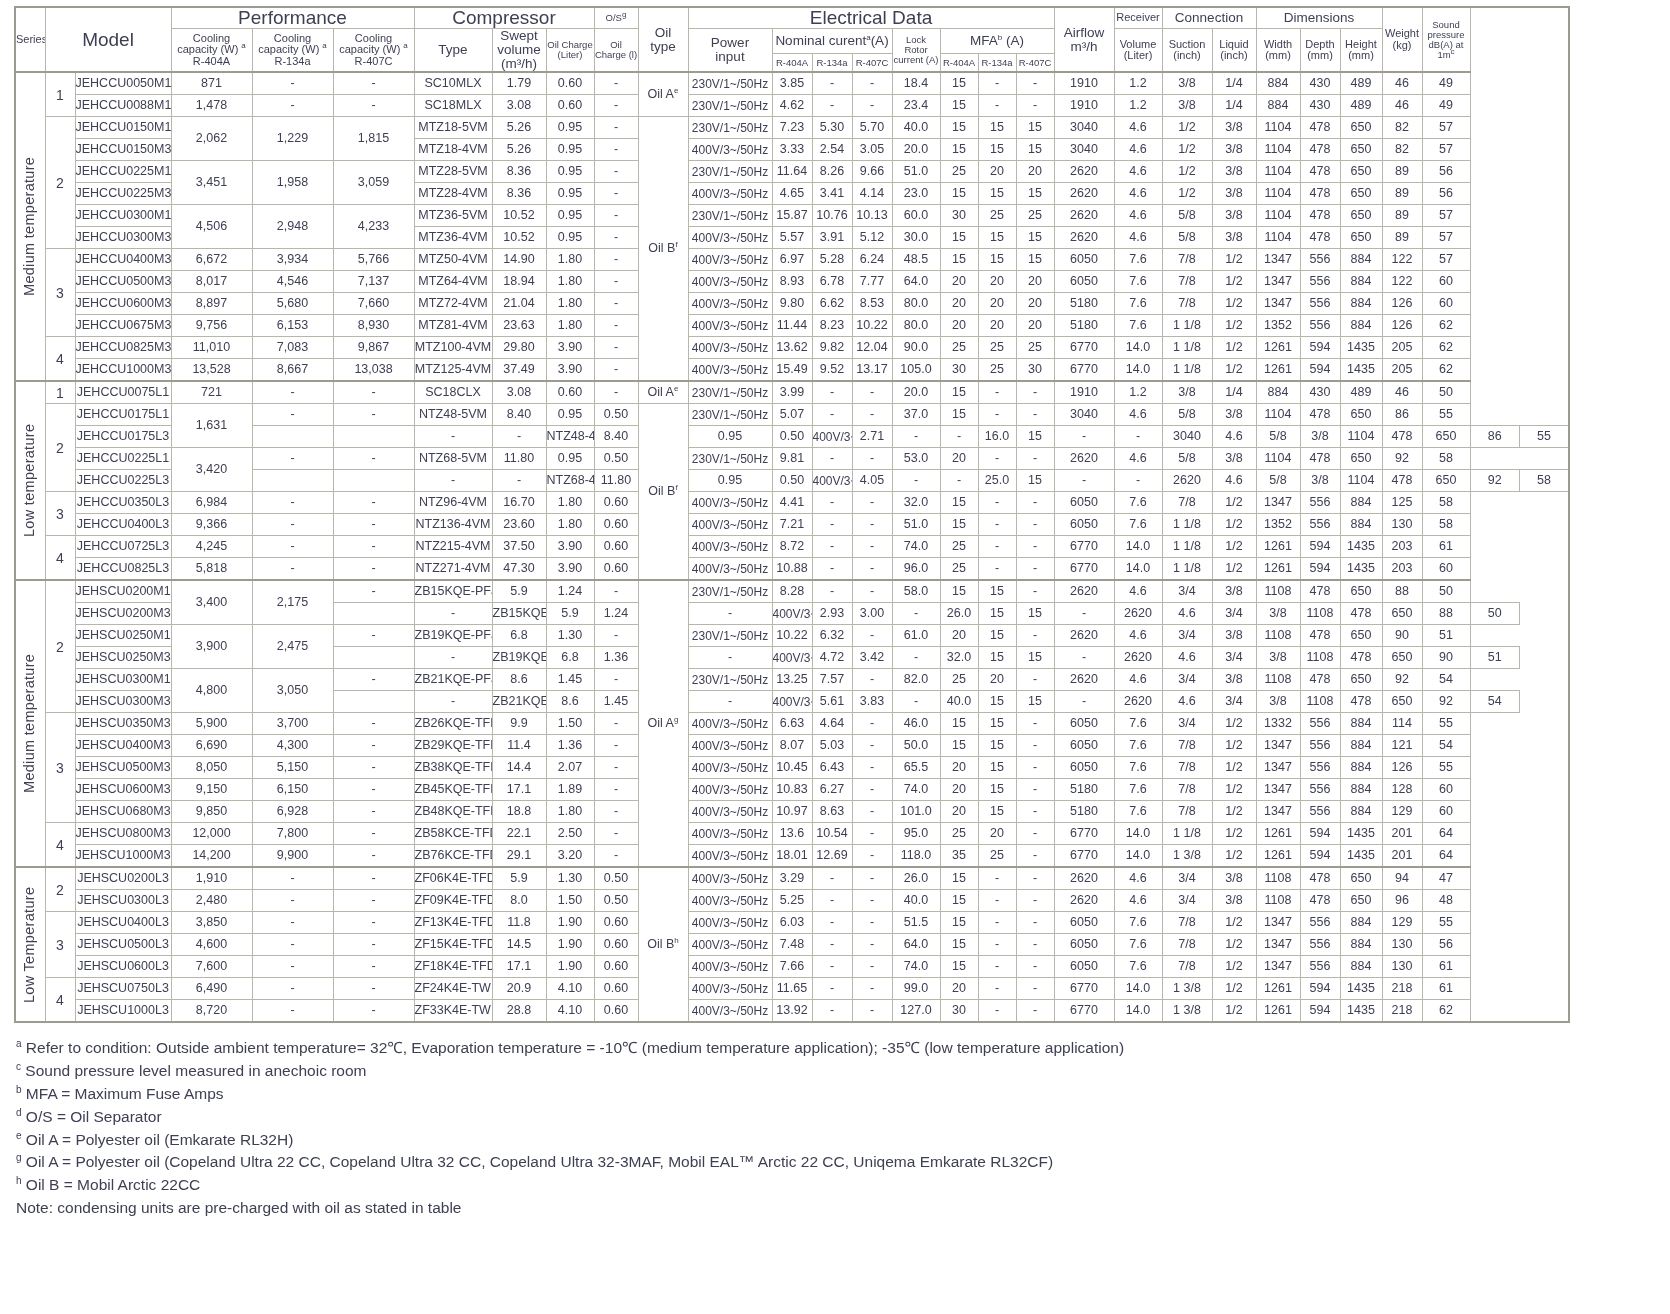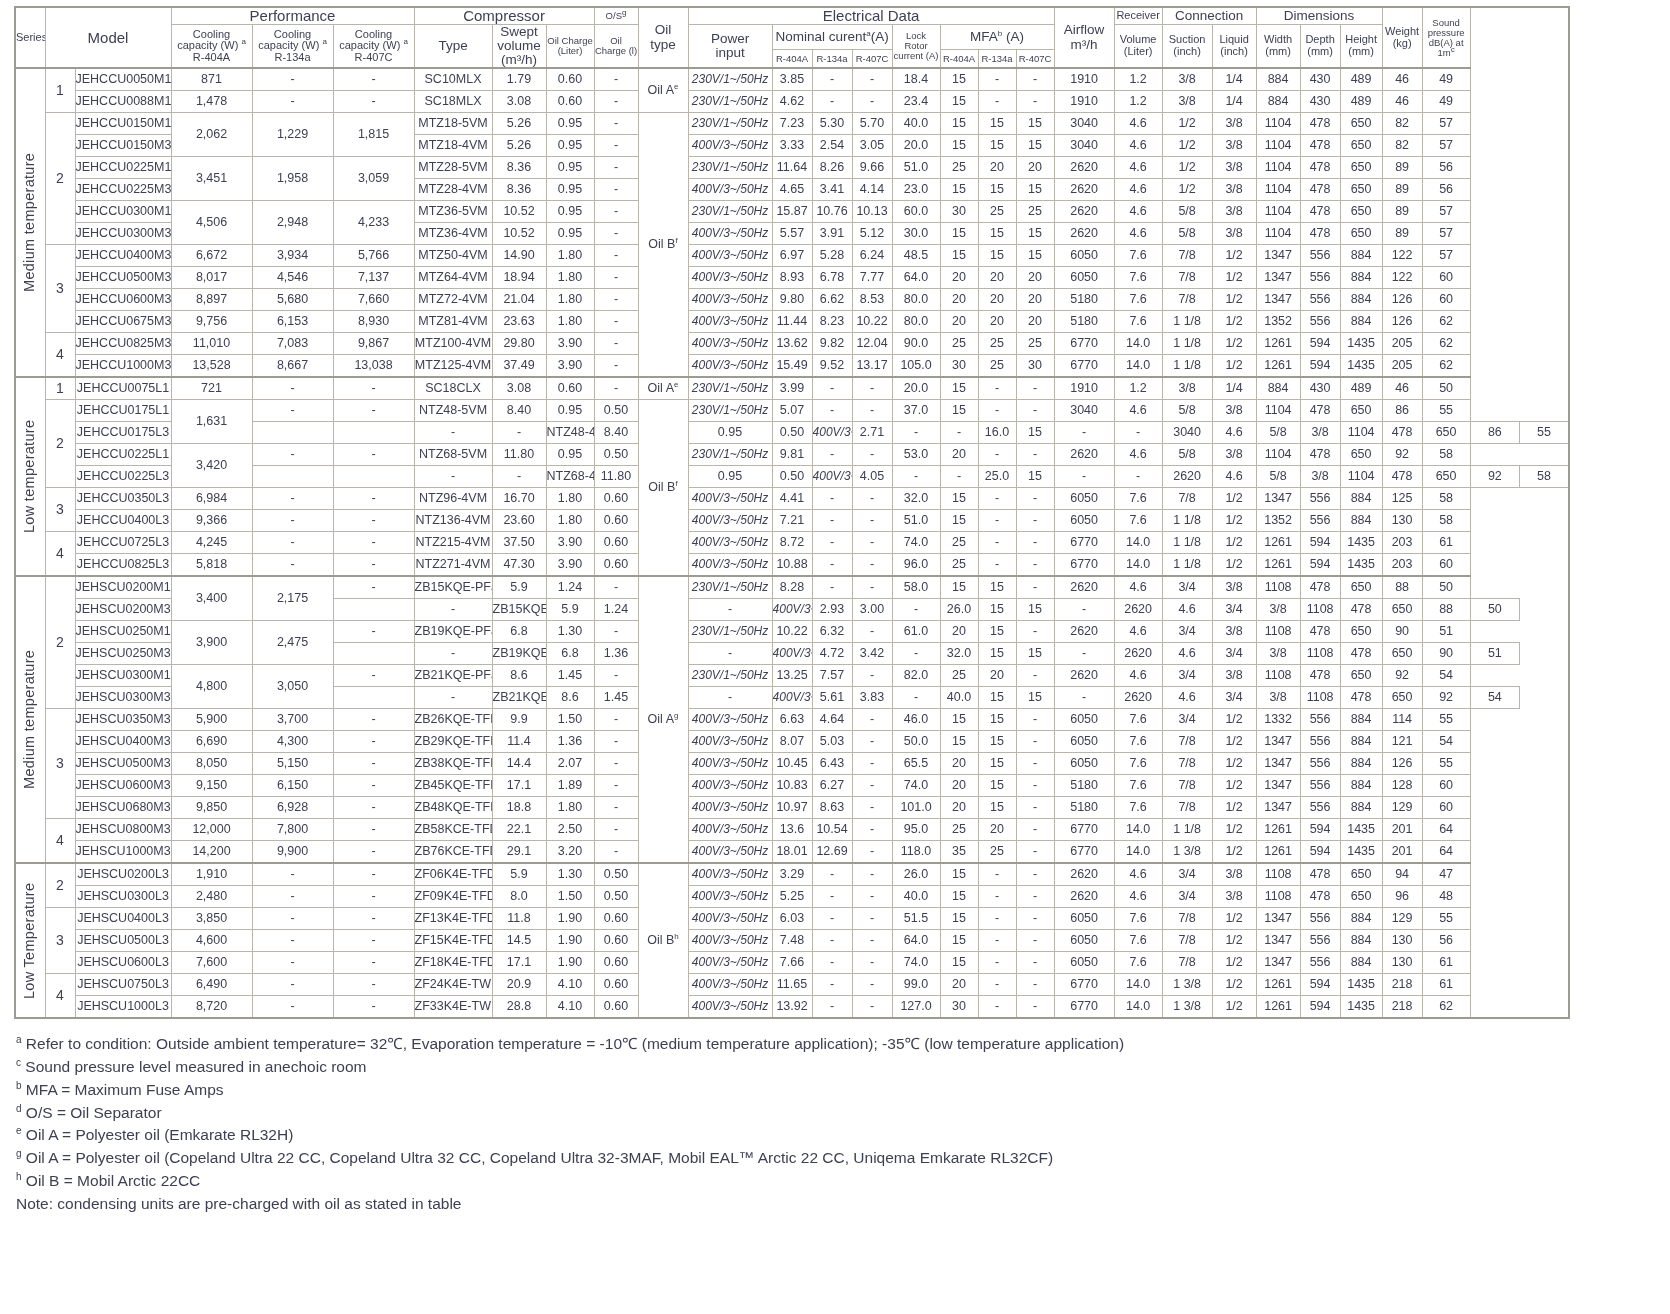--- a/index.html
+++ b/index.html
@@ -31,42 +31,42 @@
     padding:0;
     line-height:1.05;
     overflow:hidden;
     white-space:nowrap;
   }
   
   thead th{
     font-size:15px;
     padding:2px 1px;
   }
-  th.grp{font-size:15px;margin-left:27px;}
+  th.grp{font-size:19px;margin-left:27px;}
   th.sm{font-size:11px;}
   th.xs{font-size:9.5px;line-height:1.1;}
   th.md{font-size:13.5px;}
   sup{font-size:8px;vertical-align:super;line-height:0;}
   
   tbody td{
     font-size:12.5px;
     height:21px;
   }
   td.model{font-size:12.5px;margin-top:41px;}
   td.sect{
     writing-mode:vertical-rl;
     transform:rotate(180deg);
     font-size:14.5px;
     letter-spacing:.3px;
     white-space:nowrap;
     padding:0;
   }
   td.series{font-size:14px;}
   td.oil{font-size:12.5px;}
-  td.pwr{font-size:12px;font-style:italic;}
+  td.pwr{font-size:12px;}
   
   tr.blockstart > td{border-top:2px solid #9d9a92;}
   table.spec{border:2px solid #9d9a92;}
   thead tr:first-child th{border-top:2px solid #9d9a92;}
   td.sect, td.sectblank{border-left:2px solid #9d9a92;}
   
   .notes{
     margin:14px 0 0 8px;
     font-size:15.5px;
     line-height:1.47;

